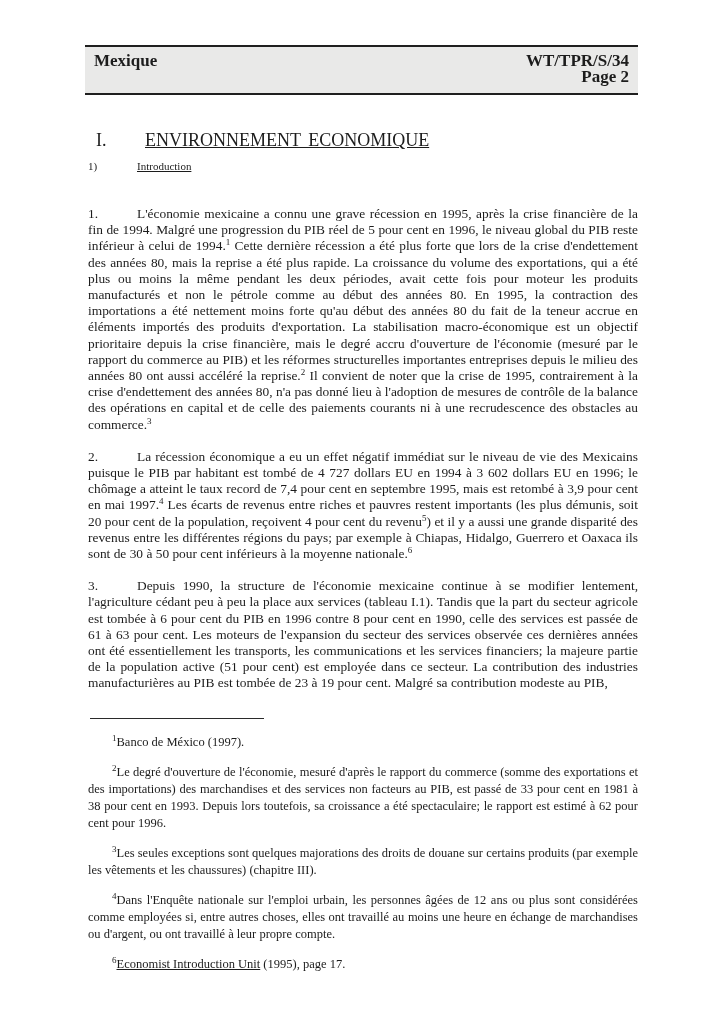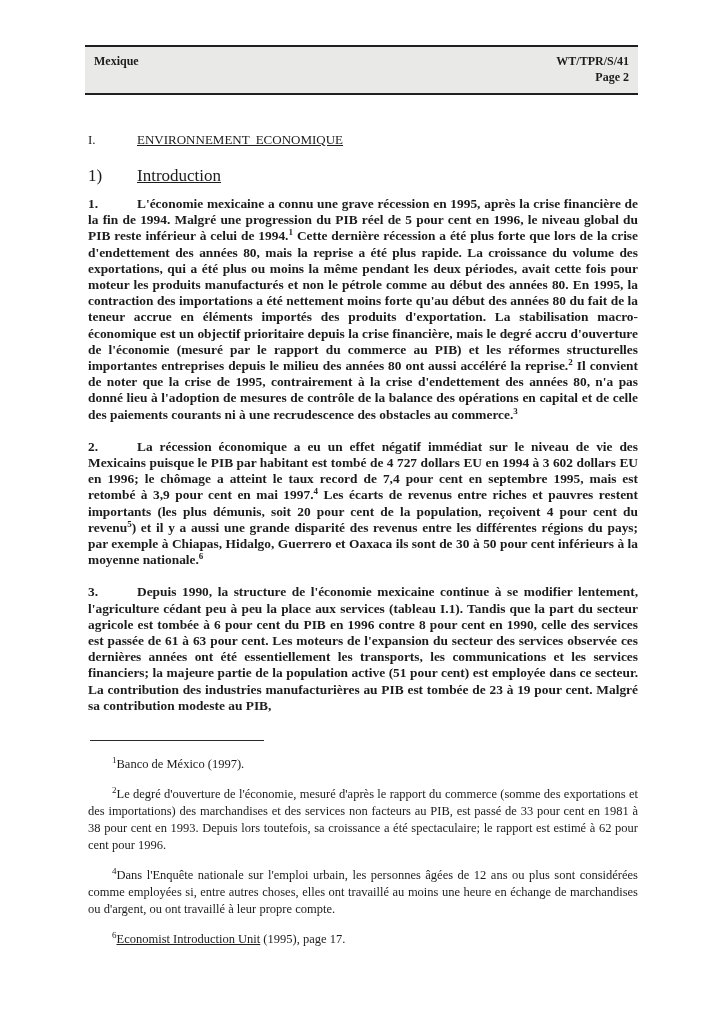--- a/index.html
+++ b/index.html
@@ -19,35 +19,35 @@
     margin-left: -3px;
     width: 553px;
     margin-top: 45px;
     background: #e9e9e8;
     border-top: 2px solid #1f1f1f;
     border-bottom: 2px solid #1f1f1f;
     padding: 6px 9px 8px 9px;
     display: flex;
     justify-content: space-between;
     align-items: flex-start;
-    font-size: 12px;
+    font-size: 17px;
     font-weight: bold;
     line-height: 16px;
   }
   .hdr-right { text-align: right; }
 
   
-  .section-heading { margin-top: 37px; font-size: 13px; line-height: 16px; }
-  .subsection-heading { margin-top: 20px; font-size: 17px; line-height: 16px; }
+  .section-heading { margin-top: 37px; font-size: 18px; line-height: 16px; margin-left: 8px; }
+  .subsection-heading { margin-top: 10px; font-size: 11px; line-height: 16px; }
   .h-num { display: inline-block; width: 49px; }
   .h-title { text-decoration: underline; }
   .section-heading .h-title { word-spacing: 3px; }
 
   
-  .body-text { margin-top: 12px; font-weight: bold; }
+  .body-text { margin-top: 32px; }
   .para {
     font-size: 13.4px;
     line-height: 16.2px;
     text-align: justify;
     margin: 0 0 16px 0;
   }
   .par-num { display: inline-block; width: 49px; }
   sup.fnref {
     font-size: 9px;
     line-height: 0;
@@ -74,21 +74,21 @@
 </style>
 </head>
 <body>
 
 <div class="page">
   <div class="content">
 
     <div class="doc-header">
       <div class="hdr-left">Mexique</div>
       <div class="hdr-right">
-        <div>WT/TPR/S/41</div>
+        <div>WT/TPR/S/34</div>
         <div>Page 2</div>
       </div>
     </div>
 
     <div class="section-heading">
       <span class="h-num">I.</span><span class="h-title">ENVIRONNEMENT ECONOMIQUE</span>
     </div>
 
     <div class="subsection-heading">
       <span class="h-num">1)</span><span class="h-title">Introduction</span>
@@ -98,18 +98,19 @@
         <p class="para"><span class="par-num">1.</span>L'économie mexicaine a connu une grave récession en 1995, après la crise financière de la fin de 1994.  Malgré une progression du PIB réel de 5 pour cent en 1996, le niveau global du PIB reste inférieur à celui de 1994.<sup class="fnref">1</sup>  Cette dernière récession a été plus forte que lors de la crise d'endettement des années 80, mais la reprise a été plus rapide.  La croissance du volume des exportations, qui a été plus ou moins la même pendant les deux périodes, avait cette fois pour moteur les produits manufacturés et non le pétrole comme au début des années 80.  En 1995, la contraction des importations a été nettement moins forte qu'au début des années 80 du fait de la teneur accrue en éléments importés des produits d'exportation.  La stabilisation macro-économique est un objectif prioritaire depuis la crise financière, mais le degré accru d'ouverture de l'économie (mesuré par le rapport du commerce au PIB) et les réformes structurelles importantes entreprises depuis le milieu des années 80 ont aussi accéléré la reprise.<sup class="fnref">2</sup>  Il convient de noter que la crise de 1995, contrairement à la crise d'endettement des années 80, n'a pas donné lieu à l'adoption de mesures de contrôle de la balance des opérations en capital et de celle des paiements courants ni à une recrudescence des obstacles au commerce.<sup class="fnref">3</sup></p>
         <p class="para"><span class="par-num">2.</span>La récession économique a eu un effet négatif immédiat sur le niveau de vie des Mexicains puisque le PIB par habitant est tombé de 4 727 dollars EU en 1994 à 3 602 dollars EU en 1996;  le chômage a atteint le taux record de 7,4 pour cent en septembre 1995, mais est retombé à 3,9 pour cent en mai 1997.<sup class="fnref">4</sup>  Les écarts de revenus entre riches et pauvres restent importants (les plus démunis, soit 20 pour cent de la population, reçoivent 4 pour cent du revenu<sup class="fnref">5</sup>) et il y a aussi une grande disparité des revenus entre les différentes régions du pays;  par exemple à Chiapas, Hidalgo, Guerrero et Oaxaca ils sont de 30 à 50 pour cent inférieurs à la moyenne nationale.<sup class="fnref">6</sup></p>
         <p class="para"><span class="par-num">3.</span>Depuis 1990, la structure de l'économie mexicaine continue à se modifier lentement, l'agriculture cédant peu à peu la place aux services (tableau I.1).  Tandis que la part du secteur agricole est tombée à 6 pour cent du PIB en 1996 contre 8 pour cent en 1990, celle des services est passée de 61 à 63 pour cent.  Les moteurs de l'expansion du secteur des services observée ces dernières années ont été essentiellement les transports, les communications et les services financiers;  la majeure partie de la population active (51 pour cent) est employée dans ce secteur.  La contribution des industries manufacturières au PIB est tombée de 23 à 19 pour cent.  Malgré sa contribution modeste au PIB,</p>
       </div>
 
     <hr class="fn-separator">
 
     <div class="footnotes">
         <p class="footnote"><sup class="fnref">1</sup>Banco de México (1997).</p>
         <p class="footnote"><sup class="fnref">2</sup>Le degré d'ouverture de l'économie, mesuré d'après le rapport du commerce (somme des exportations et des importations) des marchandises et des services non facteurs au PIB, est passé de 33 pour cent en 1981 à 38 pour cent en 1993.  Depuis lors toutefois, sa croissance a été spectaculaire;  le rapport est estimé à 62 pour cent pour 1996.</p>
+        <p class="footnote"><sup class="fnref">3</sup>Les seules exceptions sont quelques majorations des droits de douane sur certains produits (par exemple les vêtements et les chaussures) (chapitre III).</p>
         <p class="footnote"><sup class="fnref">4</sup>Dans l'Enquête nationale sur l'emploi urbain, les personnes âgées de 12 ans ou plus sont considérées comme employées si, entre autres choses, elles ont travaillé au moins une heure en échange de marchandises ou d'argent, ou ont travaillé à leur propre compte.</p>
         <p class="footnote"><sup class="fnref">6</sup><span class="u">Economist Introduction Unit</span> (1995), page 17.</p>
       </div>
 
   </div>
 </div>
 
 </body></html>

